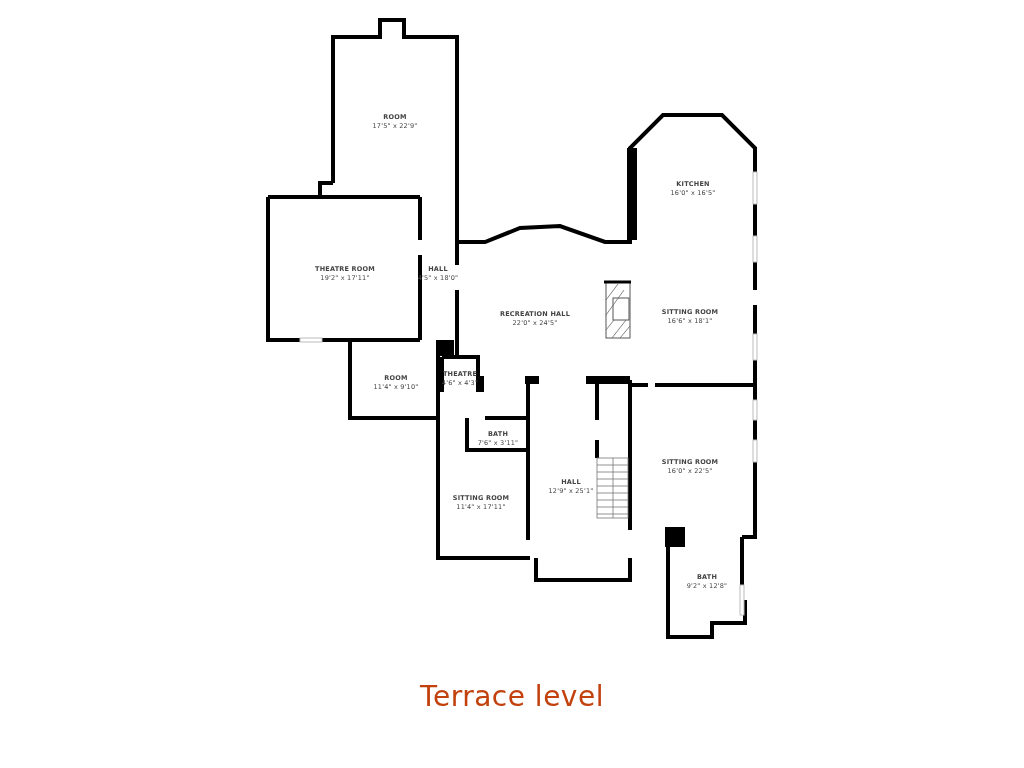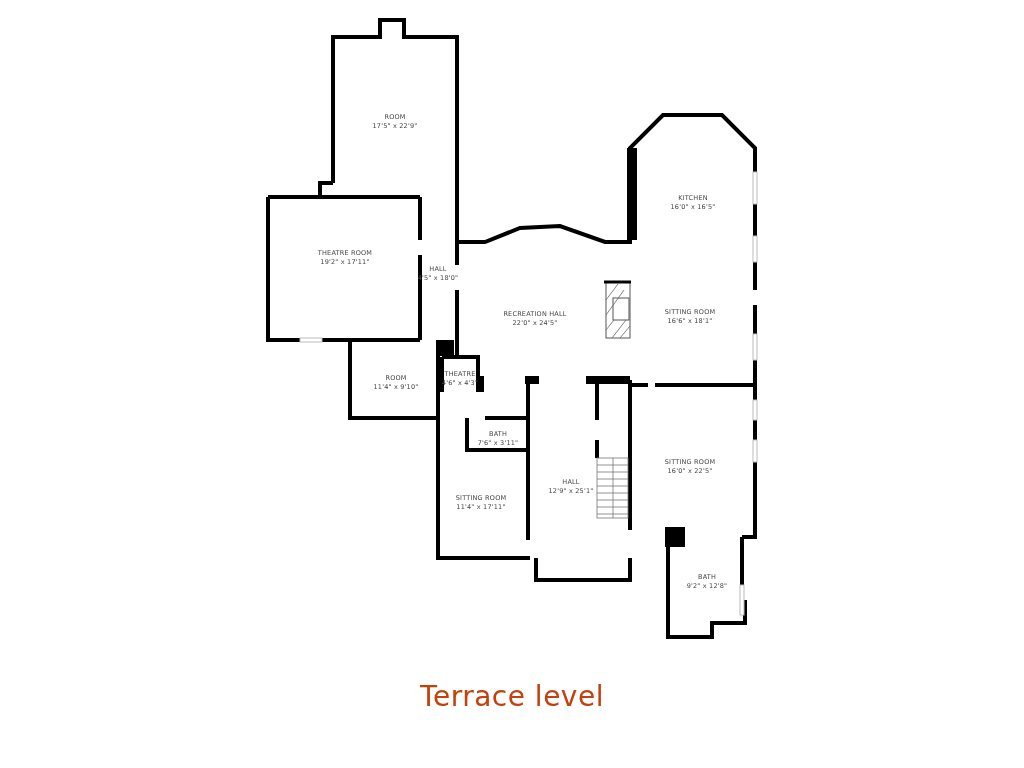--- a/index.html
+++ b/index.html
@@ -1,19 +1,19 @@
 <!DOCTYPE html>
 <html><head>
 <meta charset="utf-8">
 <style>
   html, body { margin: 0; padding: 0; background: #ffffff; }
   body { width: 1024px; height: 768px; position: relative; overflow: hidden; font-family: "DejaVu Sans", sans-serif; }
   #plan { position: absolute; left: 0; top: 0; width: 1024px; height: 768px; }
   .room-label { position: absolute; text-align: center; color: #444; font-size: 6.5px; line-height: 9px; letter-spacing: 0.2px; transform: translate(-50%, -50%); white-space: nowrap; }
-  .room-label .name { display: block; }
+  .room-label .name { display: block; font-weight: bold; }
   .room-label .dim { display: block; }
   .level-title { position: absolute; left: 0; width: 1024px; top: 680px; text-align: center; font-family: "DejaVu Sans", sans-serif; font-size: 28px; color: #c2410c; letter-spacing: 0.5px; }
 </style>
 </head>
 <body>
 
 <svg id="plan" viewBox="0 0 1024 768" xmlns="http://www.w3.org/2000/svg">
   <g fill="none" stroke="#000" stroke-width="4" stroke-linejoin="miter">
 
     <path d="M333 183 L333 37 L380 37 L380 20 L404 20 L404 37 L457 37 L457 197"></path>
@@ -89,29 +89,29 @@
     <rect x="753" y="440" width="4" height="22"></rect>
     <rect x="740" y="585" width="4" height="30"></rect>
     <rect x="300" y="338" width="22" height="4"></rect>
   </g>
 </svg>
 
 <div class="room-label" style="left:395px;top:122px">
   <span class="name">ROOM</span>
   <span class="dim">17'5" x 22'9"</span>
 </div>
-<div class="room-label" style="left:345px;top:258px">
+<div class="room-label" style="left:345px;top:274px">
   <span class="name">THEATRE ROOM</span>
   <span class="dim">19'2" x 17'11"</span>
 </div>
 <div class="room-label" style="left:438px;top:274px">
   <span class="name">HALL</span>
   <span class="dim">4'5" x 18'0"</span>
 </div>
-<div class="room-label" style="left:693px;top:203px">
+<div class="room-label" style="left:693px;top:189px">
   <span class="name">KITCHEN</span>
   <span class="dim">16'0" x 16'5"</span>
 </div>
 <div class="room-label" style="left:535px;top:319px">
   <span class="name">RECREATION HALL</span>
   <span class="dim">22'0" x 24'5"</span>
 </div>
 <div class="room-label" style="left:690px;top:317px">
   <span class="name">SITTING ROOM</span>
   <span class="dim">16'6" x 18'1"</span>

